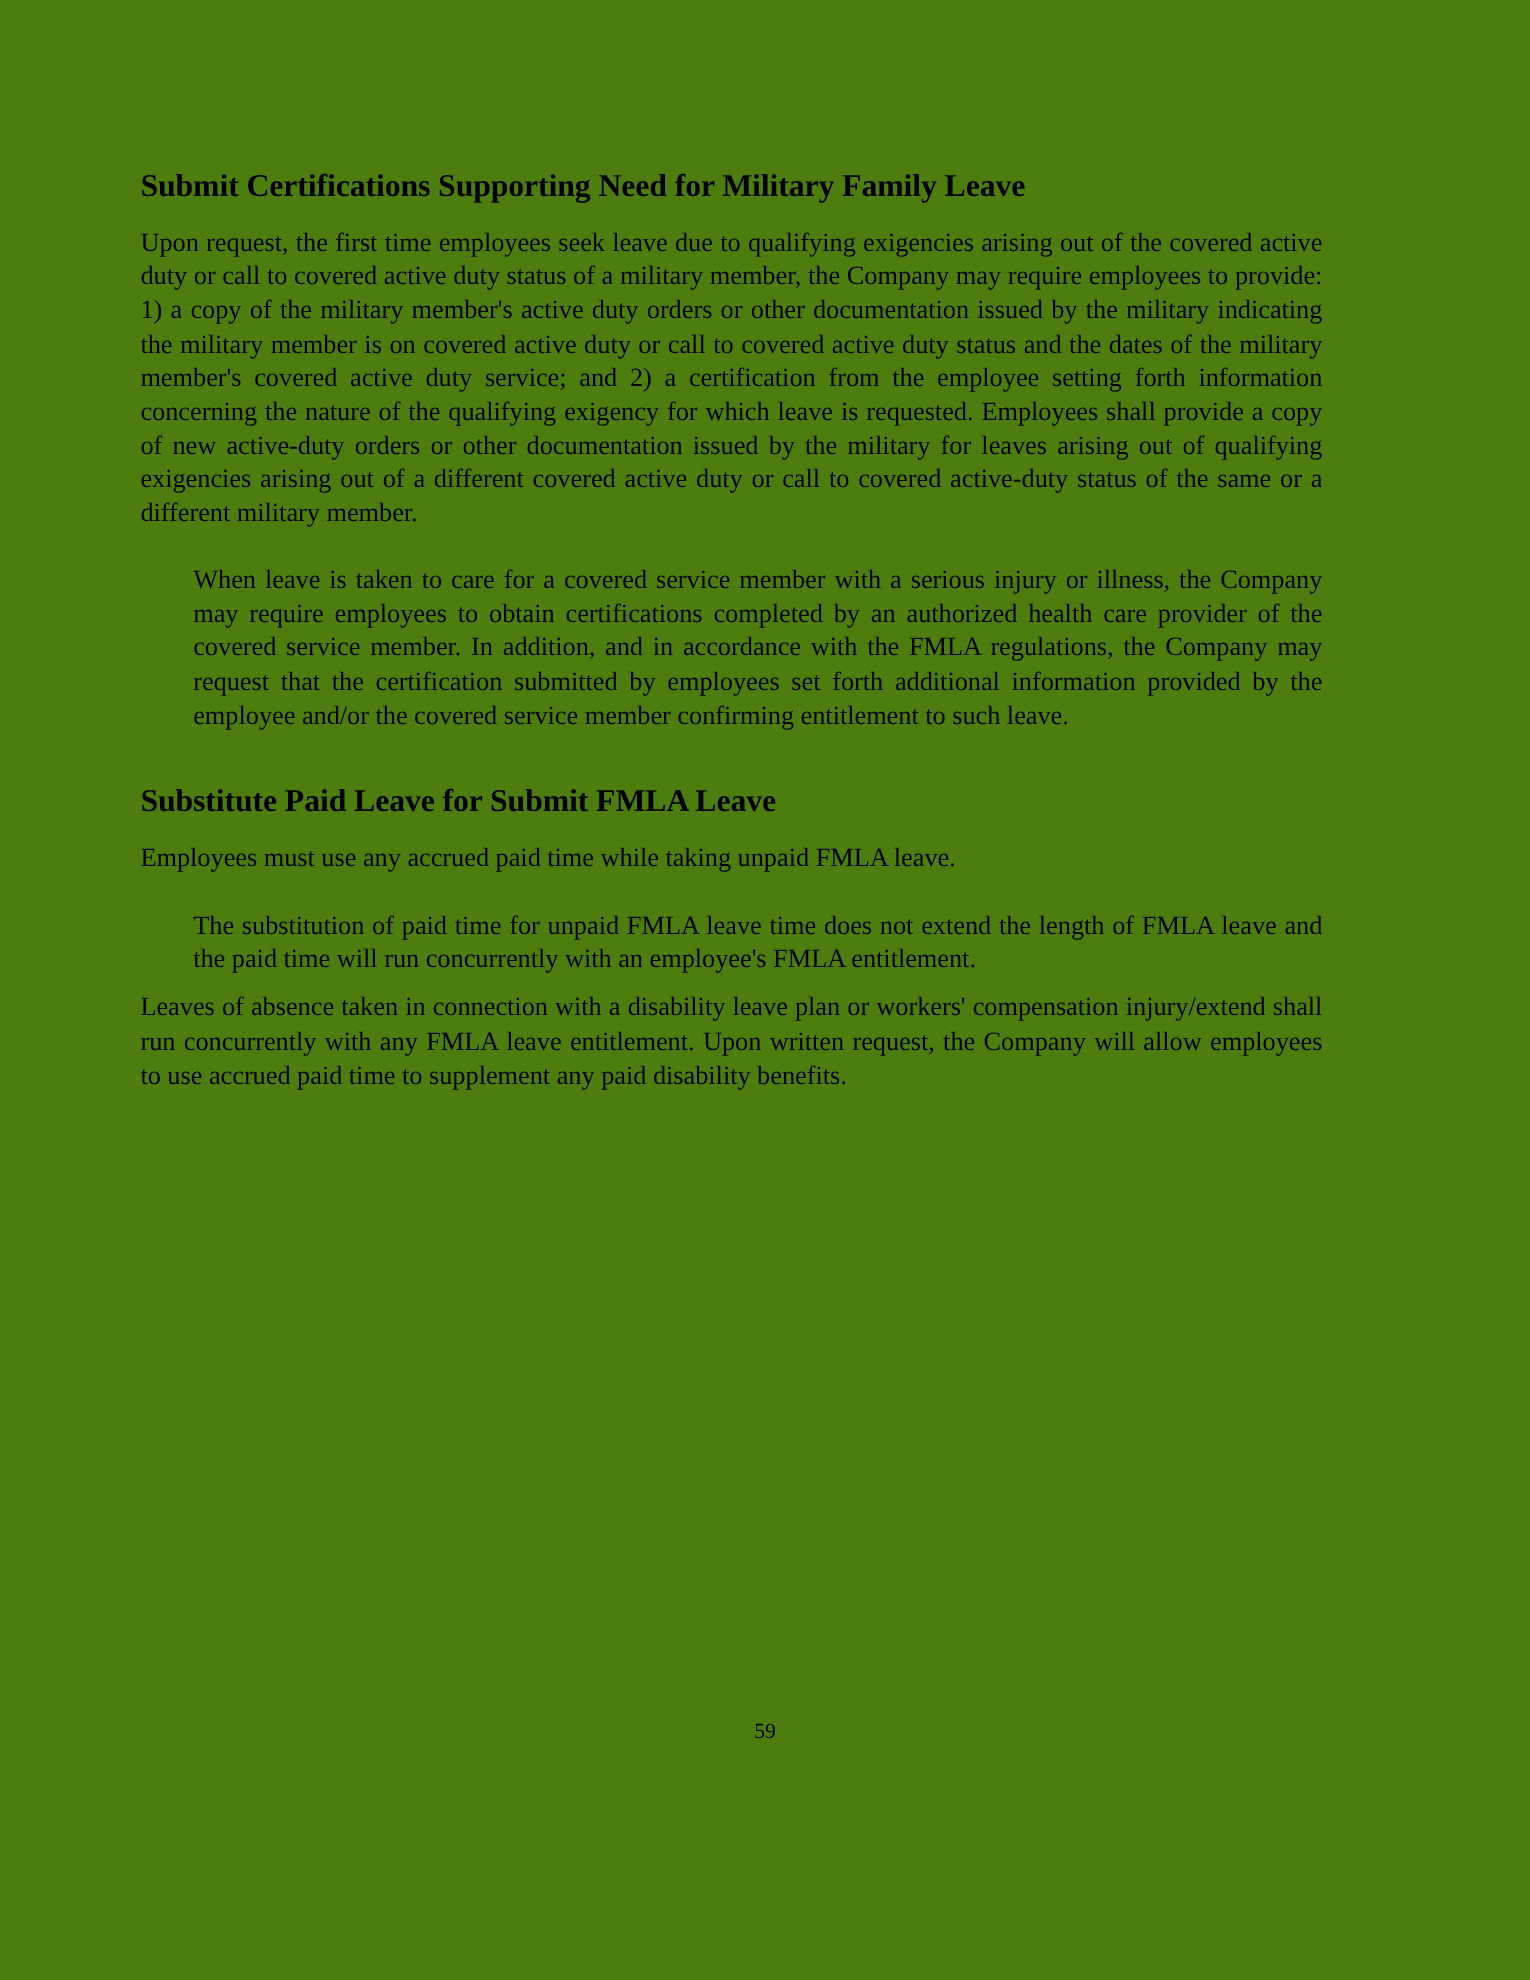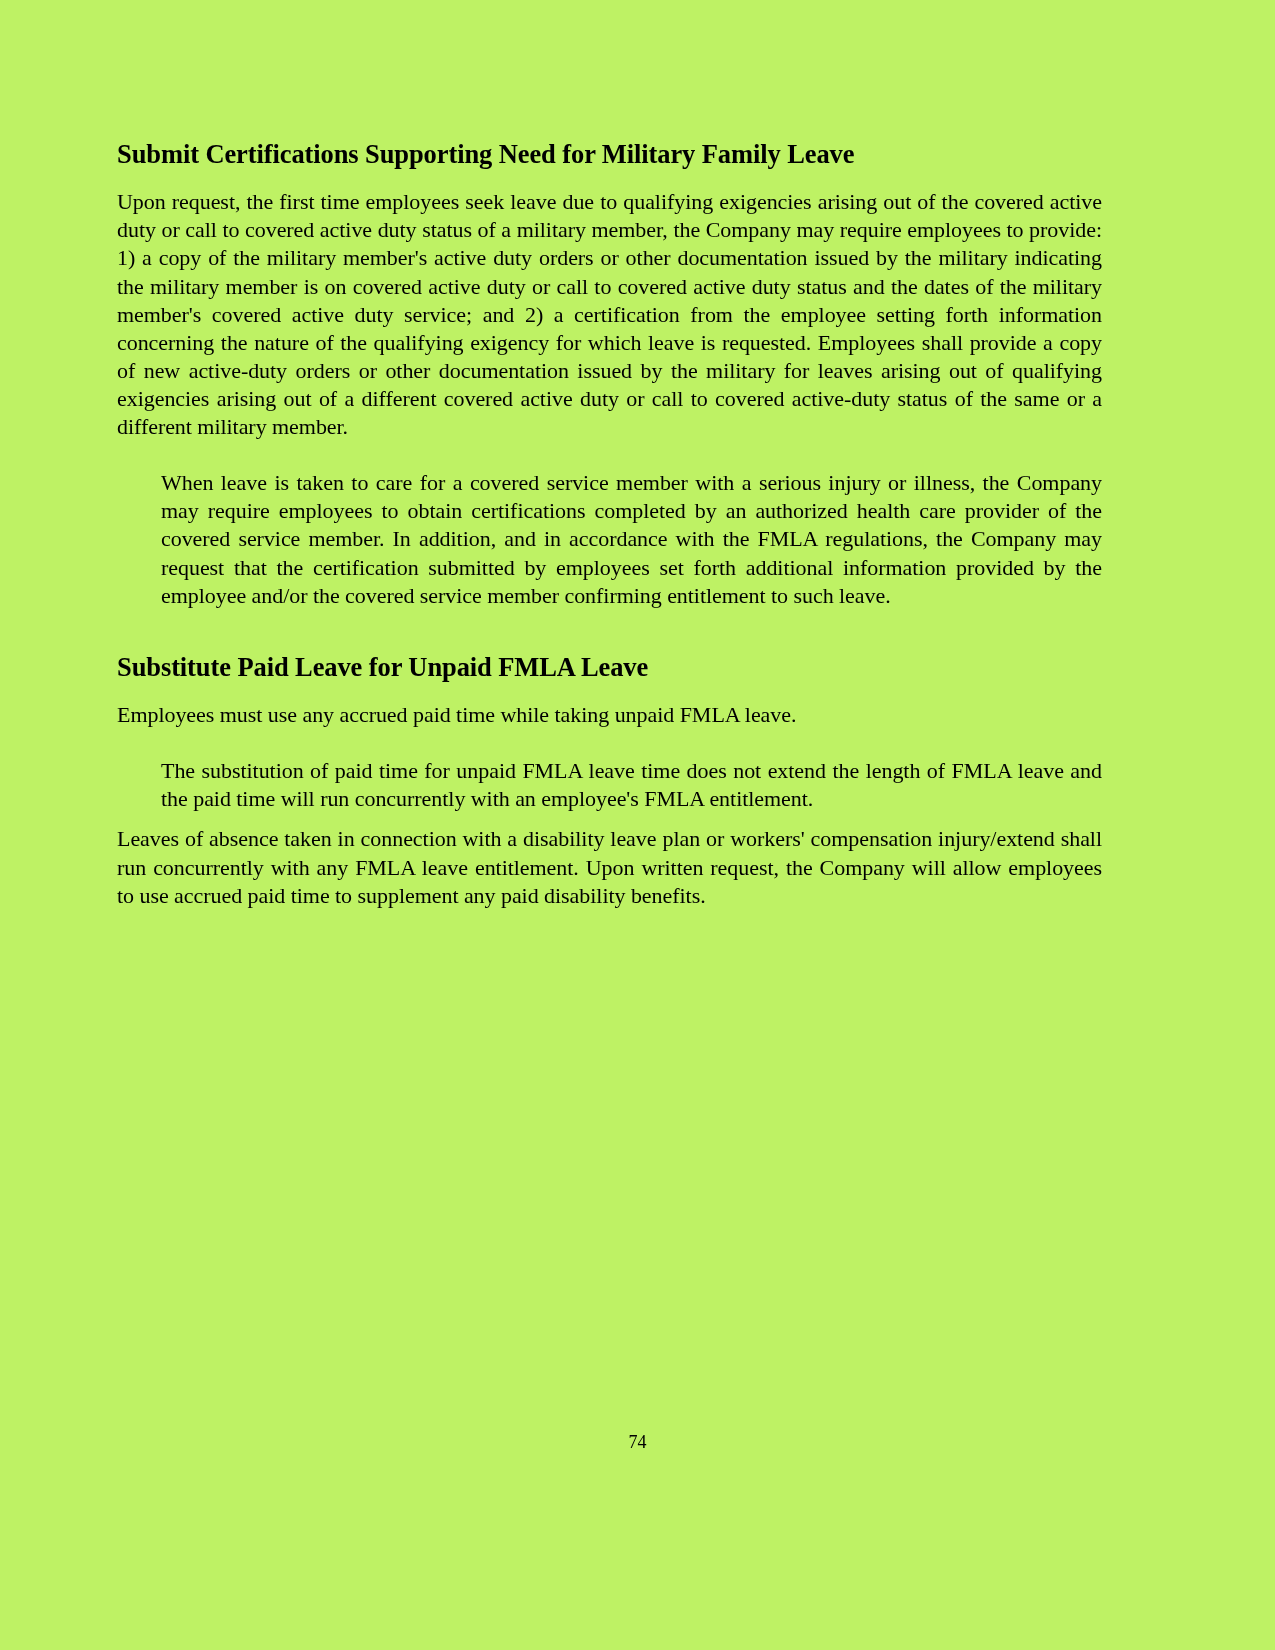--- a/index.html
+++ b/index.html
@@ -4,21 +4,21 @@
 <style>
   html, body {
     margin: 0;
     padding: 0;
     background: #ffffff;
   }
   .page {
     position: relative;
     width: 1275px;
     height: 1650px;
-    background: #bef264;
+    background: #4d7c0f;
     margin: 0 auto;
     overflow: hidden;
     font-family: "Liberation Serif", "DejaVu Serif", serif;
     color: #000000;
   }
   .content {
     position: absolute;
     left: 117px;
     top: 139px;
     width: 985px;
@@ -70,25 +70,25 @@
 <div class="page">
 
   <div class="content">
 
     <h2 class="section-heading">Submit Certifications Supporting Need for Military Family Leave</h2>
 
     <p class="body-par">Upon request, the first time employees seek leave due to qualifying exigencies arising out of the covered active duty or call to covered active duty status of a military member, the Company may require employees to provide: 1) a copy of the military member's active duty orders or other documentation issued by the military indicating the military member is on covered active duty or call to covered active duty status and the dates of the military member's covered active duty service; and 2) a certification from the employee setting forth information concerning the nature of the qualifying exigency for which leave is requested. Employees shall provide a copy of new active-duty orders or other documentation issued by the military for leaves arising out of qualifying exigencies arising out of a different covered active duty or call to covered active-duty status of the same or a different military member.</p>
 
     <p class="body-par gap-before">When leave is taken to care for a covered service member with a serious injury or illness, the Company may require employees to obtain certifications completed by an authorized health care provider of the covered service member. In addition, and in accordance with the FMLA regulations, the Company may request that the certification submitted by employees set forth additional information provided by the employee and/or the covered service member confirming entitlement to such leave.</p>
 
-    <h2 class="section-heading second">Substitute Paid Leave for Unpaid FMLA Leave</h2>
+    <h2 class="section-heading second">Substitute Paid Leave for Submit FMLA Leave</h2>
 
     <p class="body-par">Employees must use any accrued paid time while taking unpaid FMLA leave.</p>
 
     <p class="body-par gap-before">The substitution of paid time for unpaid FMLA leave time does not extend the length of FMLA leave and the paid time will run concurrently with an employee's FMLA entitlement.</p>
 
     <p class="body-par tight">Leaves of absence taken in connection with a disability leave plan or workers' compensation injury/extend shall run concurrently with any FMLA leave entitlement. Upon written request, the Company will allow employees to use accrued paid time to supplement any paid disability benefits.</p>
 
   </div>
 
-  <div class="page-number">74</div>
+  <div class="page-number">59</div>
 
 </div>
 
 </body></html>

